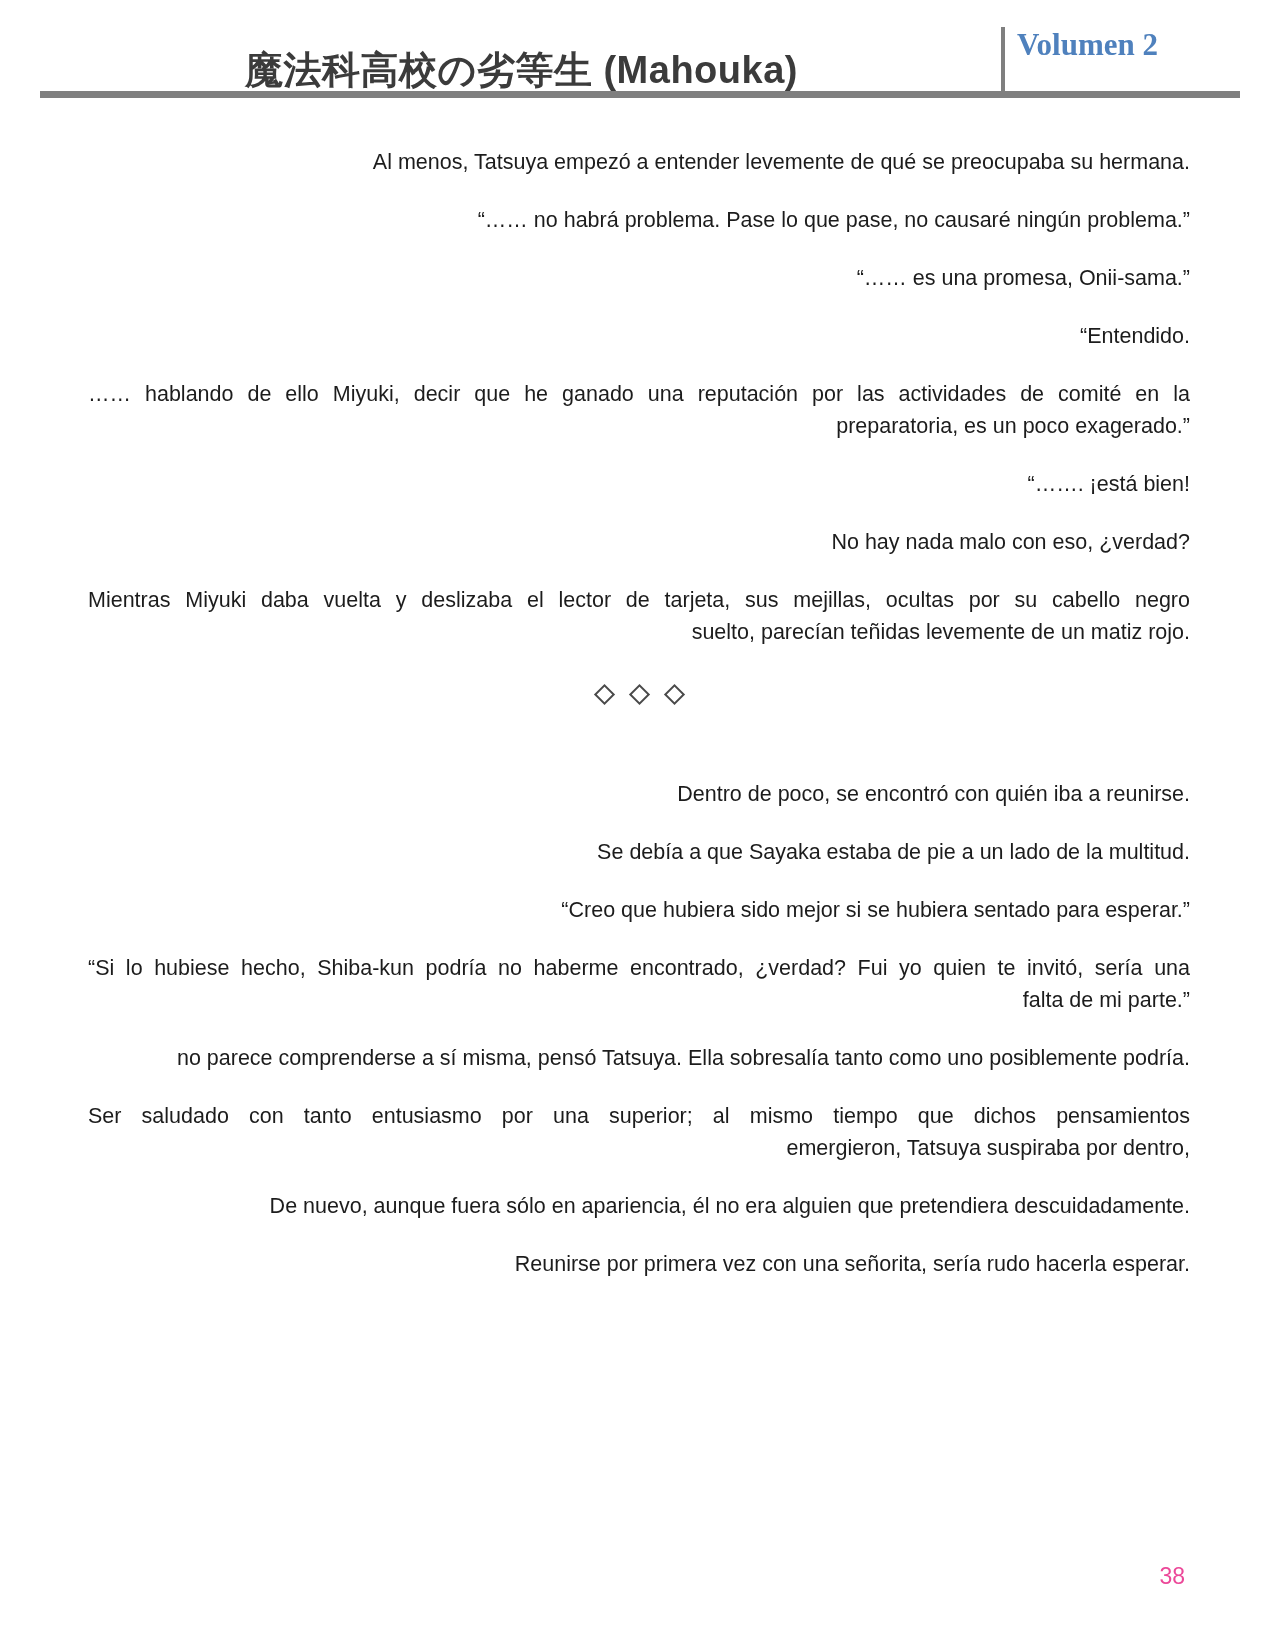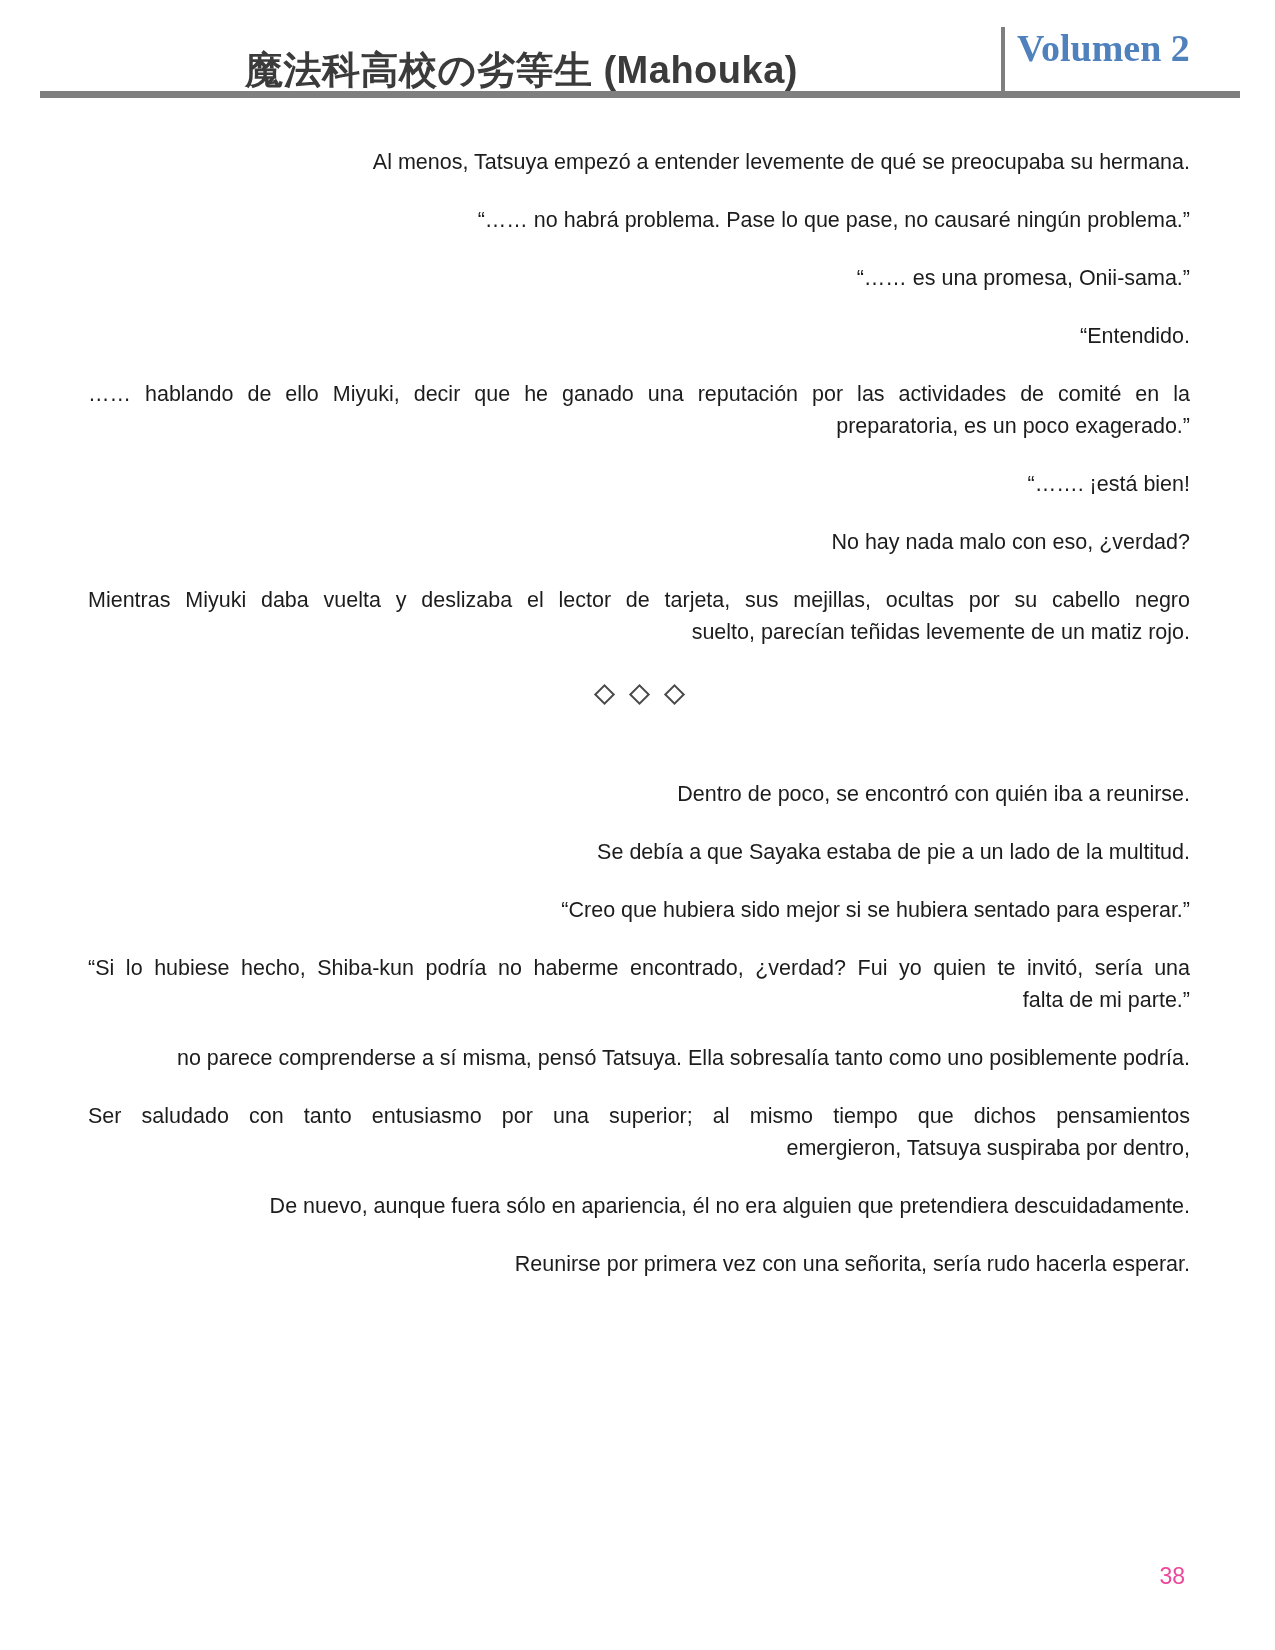--- a/index.html
+++ b/index.html
@@ -39,21 +39,21 @@
     width: 4px;
     height: 64px;
     background: #7f7f7f;
   }
   .volume-label {
     position: absolute;
     left: 1017px;
     top: 28px;
     font-family: "Liberation Serif", serif;
     font-weight: bold;
-    font-size: 38px;
+    font-size: 31px;
     line-height: 1.1;
     white-space: nowrap;
   }
   .header-rule {
     position: absolute;
     left: 40px;
     top: 91px;
     width: 1200px;
     height: 7px;
     background: #7f7f7f;

